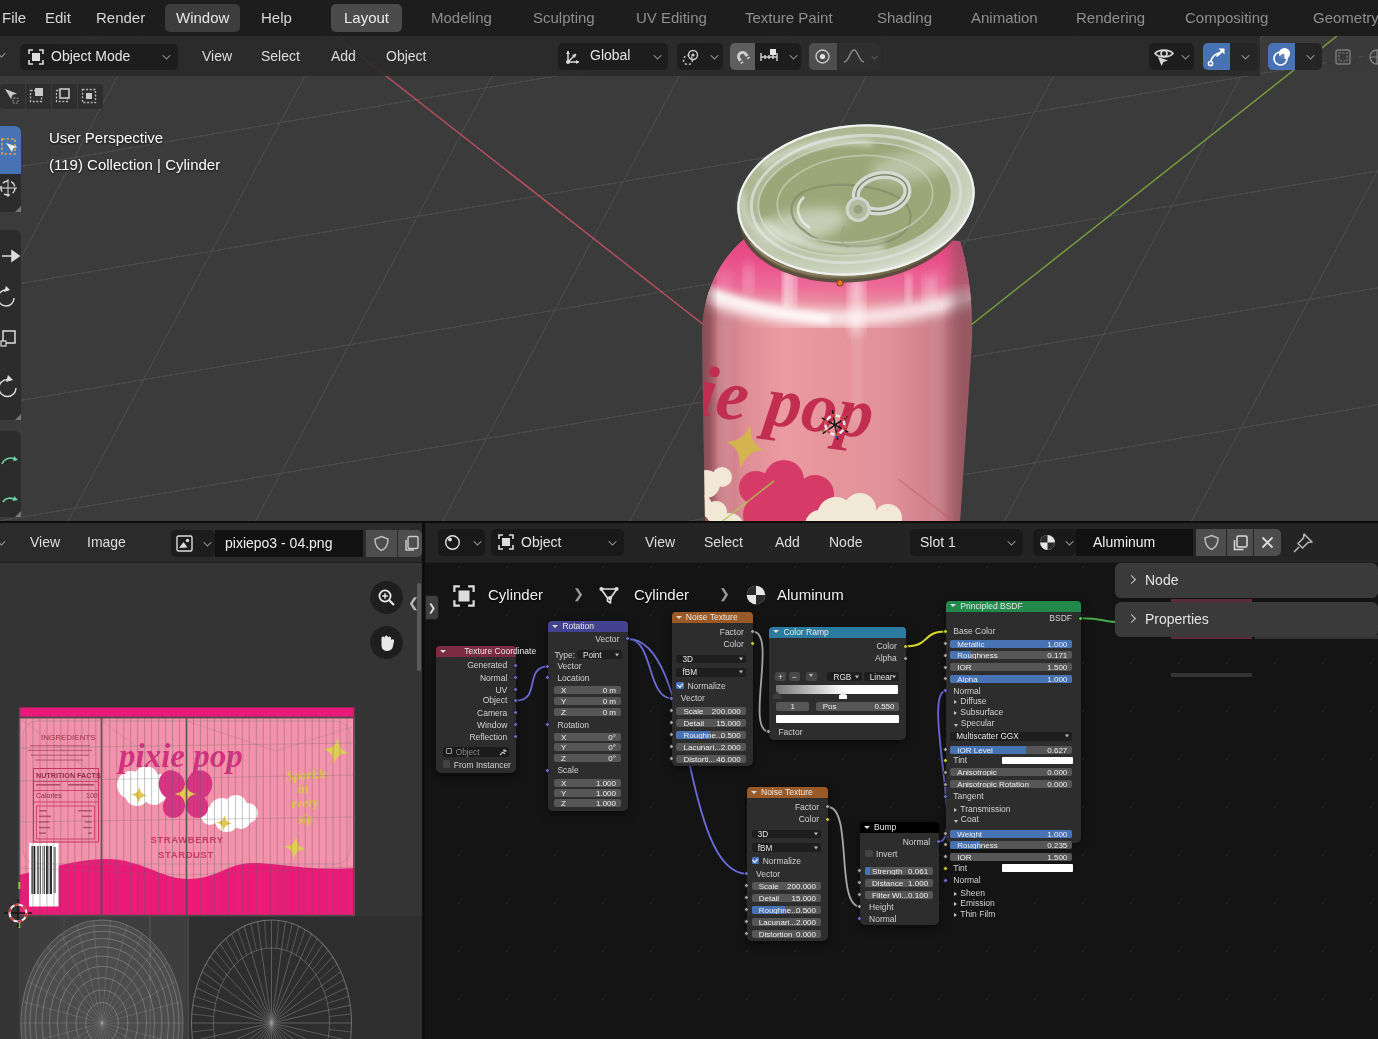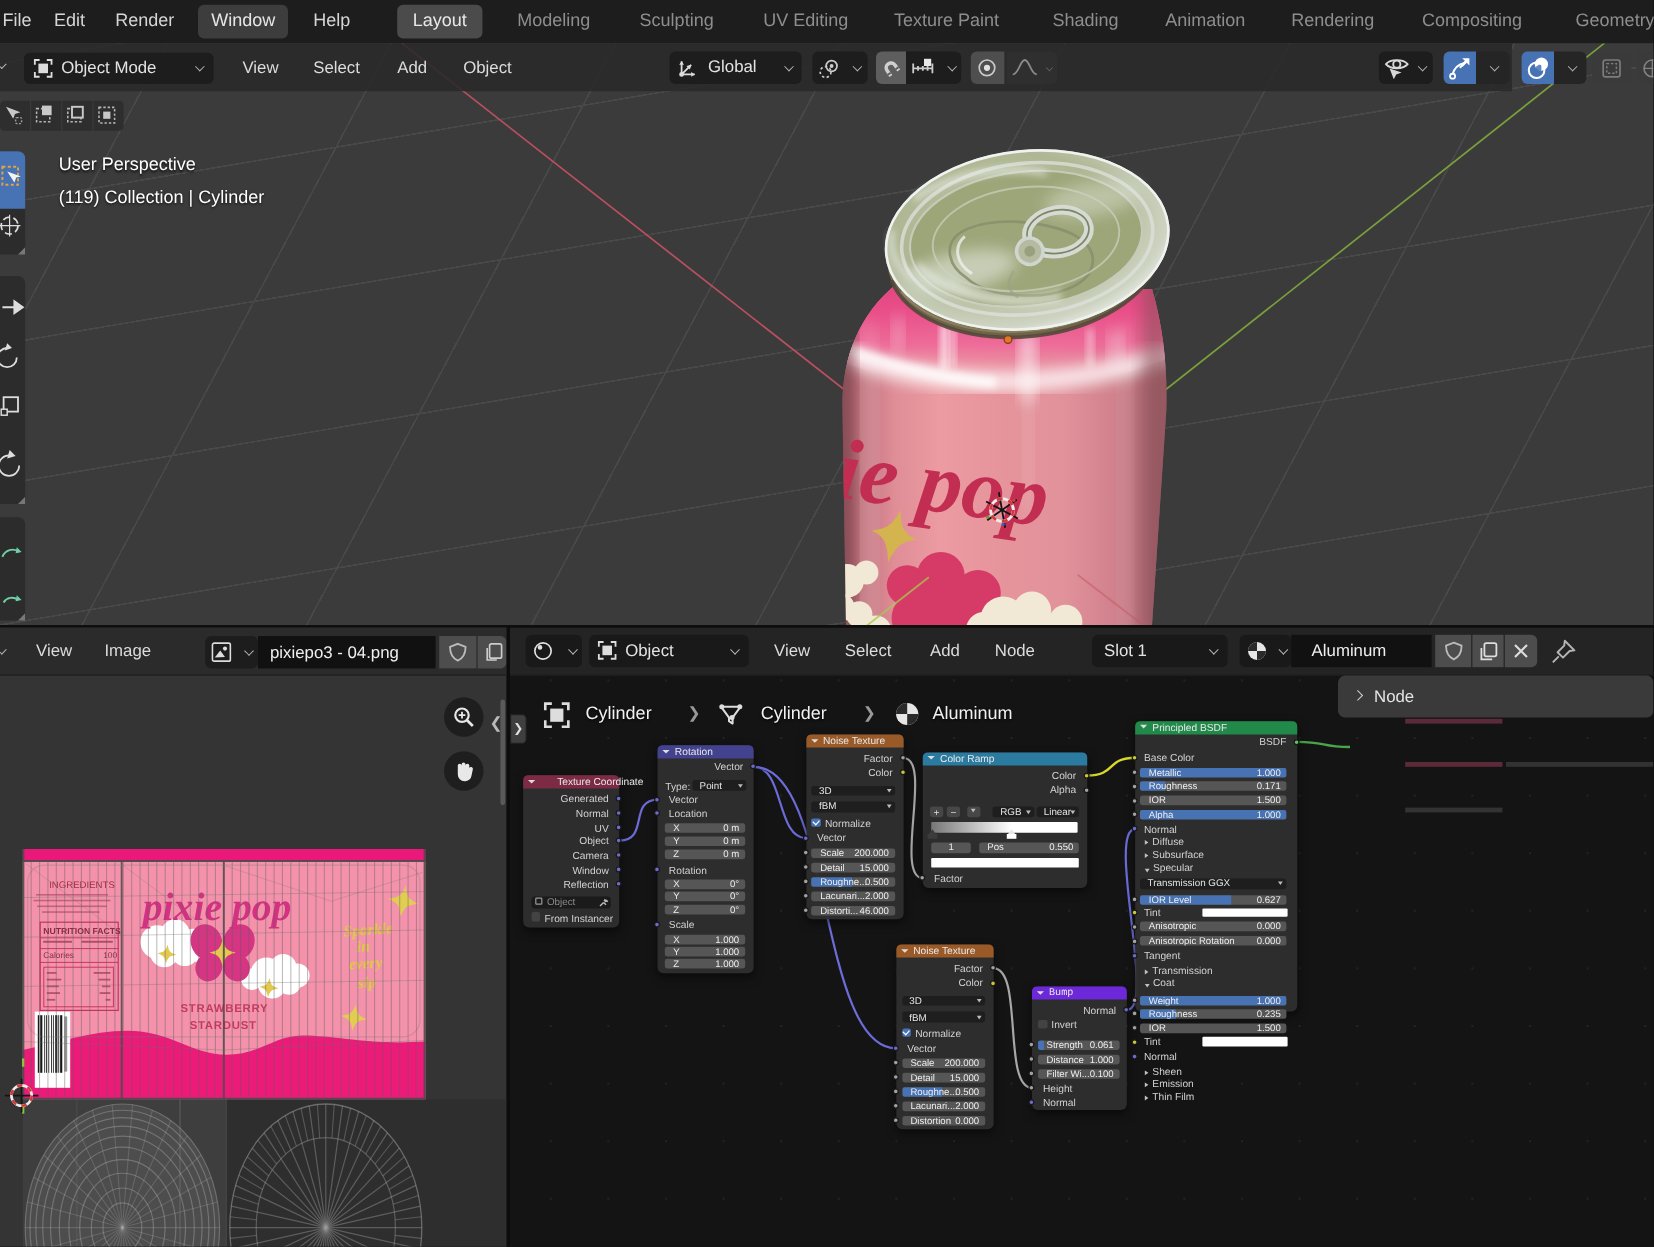--- a/index.html
+++ b/index.html
@@ -954,21 +954,21 @@
           </div>
           <div class="slider" style="left:46.3px; top:75px; width:83.8px; height:8.8px;">
             <span class="sl">Pos</span>
             <span class="sv">0.550</span>
           </div>
           <div style="position:absolute; left:6.6px; top:88.4px; width:122.8px; height:8.1px; background:#fff; border-radius:1px;"></div>
           <div class="nrow" style="left:9px; top:100px;">Factor</div>
           <span class="sock sk-gray" style="left:-3px; top:102.4px;"></span>
         </div>
         <div class="node" style="left:435.1px; top:299.4px; width:79px; height:103px;">
-          <div class="nhead" style="background:#6d28d9;font-family:Liberation Mono, monospace;">Bump</div>
+          <div class="nhead" style="background:#000000;">Bump</div>
           <div class="nrow rlab" style="right:9px; top:14.2px;">Normal</div>
           <span class="sock sk-pur" style="left:calc(100% - 3px); top:16.599999999999998px;"></span>
           <span class="ncheck off" style="left:5px; top:27.6px;"></span>
           <div class="nrow" style="left:16px; top:27.1px;">Invert</div>
           <div class="slider" style="left:5px; top:44.2px; width:68px; height:8px;">
             <span class="fill" style="width:7%;"></span>
             <span class="sl">Strength</span>
             <span class="sv">0.061</span>
           </div>
           <span class="sock sk-gray" style="left:-3px; top:45.6px;"></span>
@@ -1015,21 +1015,21 @@
             <span class="sl">Alpha</span>
             <span class="sv">1.000</span>
           </div>
           <span class="sock sk-gray" style="left:-3px; top:75.5px;"></span>
           <div class="nrow" style="left:7px; top:84.9px;">Normal</div>
           <span class="sock sk-pur" style="left:-3px; top:87.30000000000001px;"></span>
           <div class="nrow" style="left:8px; top:95.5px;"><span class="carr"></span>Diffuse</div>
           <div class="nrow" style="left:8px; top:106.5px;"><span class="carr"></span>Subsurface</div>
           <div class="nrow" style="left:8px; top:116.8px;"><span class="carrd"></span>Specular</div>
           <div class="ndrop" style="left:4px; top:131.2px; width:122px; height:8.6px;">
-            <span class="dl">Transmission GGX</span>
+            <span class="dl">Multiscatter GGX</span>
             <span class="dchev"></span>
           </div>
           <div class="slider" style="left:4px; top:145px; width:122px; height:8px;">
             <span class="fill" style="width:62%;"></span>
             <span class="sl">IOR Level</span>
             <span class="sv">0.627</span>
           </div>
           <span class="sock sk-gray" style="left:-3px; top:146.4px;"></span>
           <div class="nrow" style="left:7px; top:154.7px;">Tint</div>
           <span class="sock sk-yel" style="left:-3px; top:157.1px;"></span>
@@ -1076,16 +1076,20 @@
         </div>
       </div>
 
     <div class="abs" style="left:746px; top:76px; width:81px; height:4px; background:#5c2b3a;"></div>
     <div class="acc" style="left:690px; top:40px;">
         <span class="ac"></span>
         <span class="at">Node</span>
       </div>
     <div class="abs" style="left:746px; top:112px; width:81px; height:4px; background:#5c2b3a;"></div>
     <div class="abs" style="left:830px; top:112px; width:123px; height:4px; background:#333;"></div>
+    <div class="acc" style="left:690px; top:79px;">
+        <span class="ac"></span>
+        <span class="at">Properties</span>
+      </div>
     <div class="abs" style="left:746px; top:150px; width:81px; height:4px; background:#333;"></div>
   </div>
 
 </div>
 
 </body></html>

